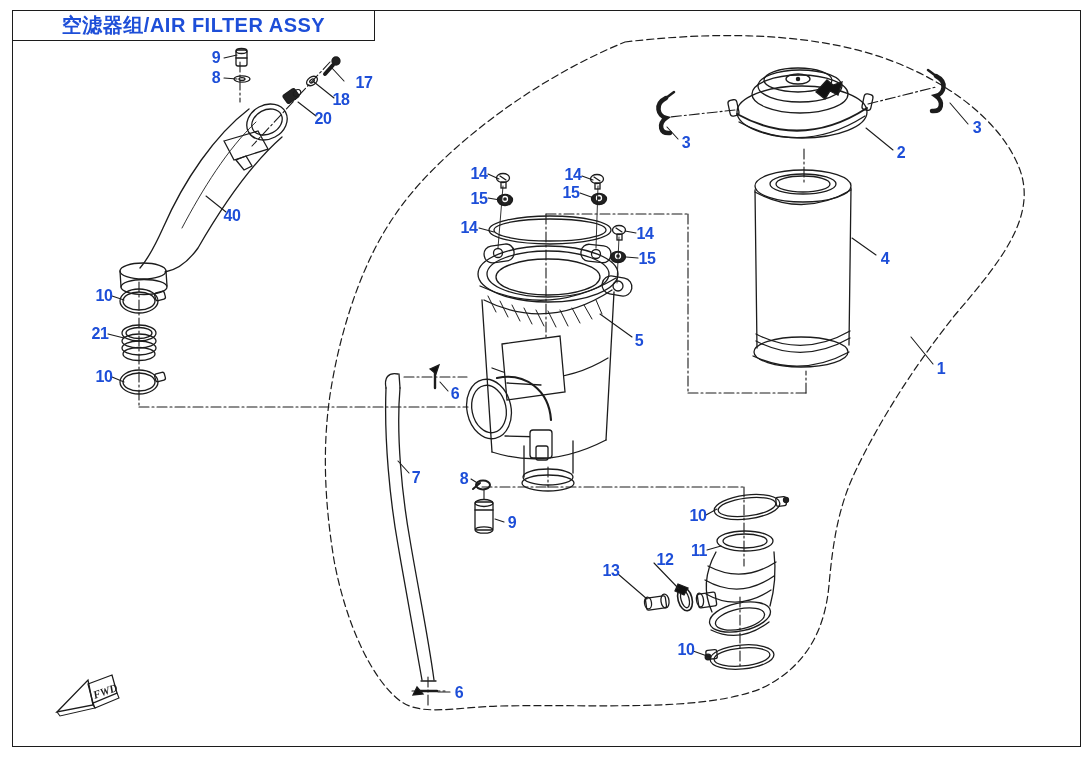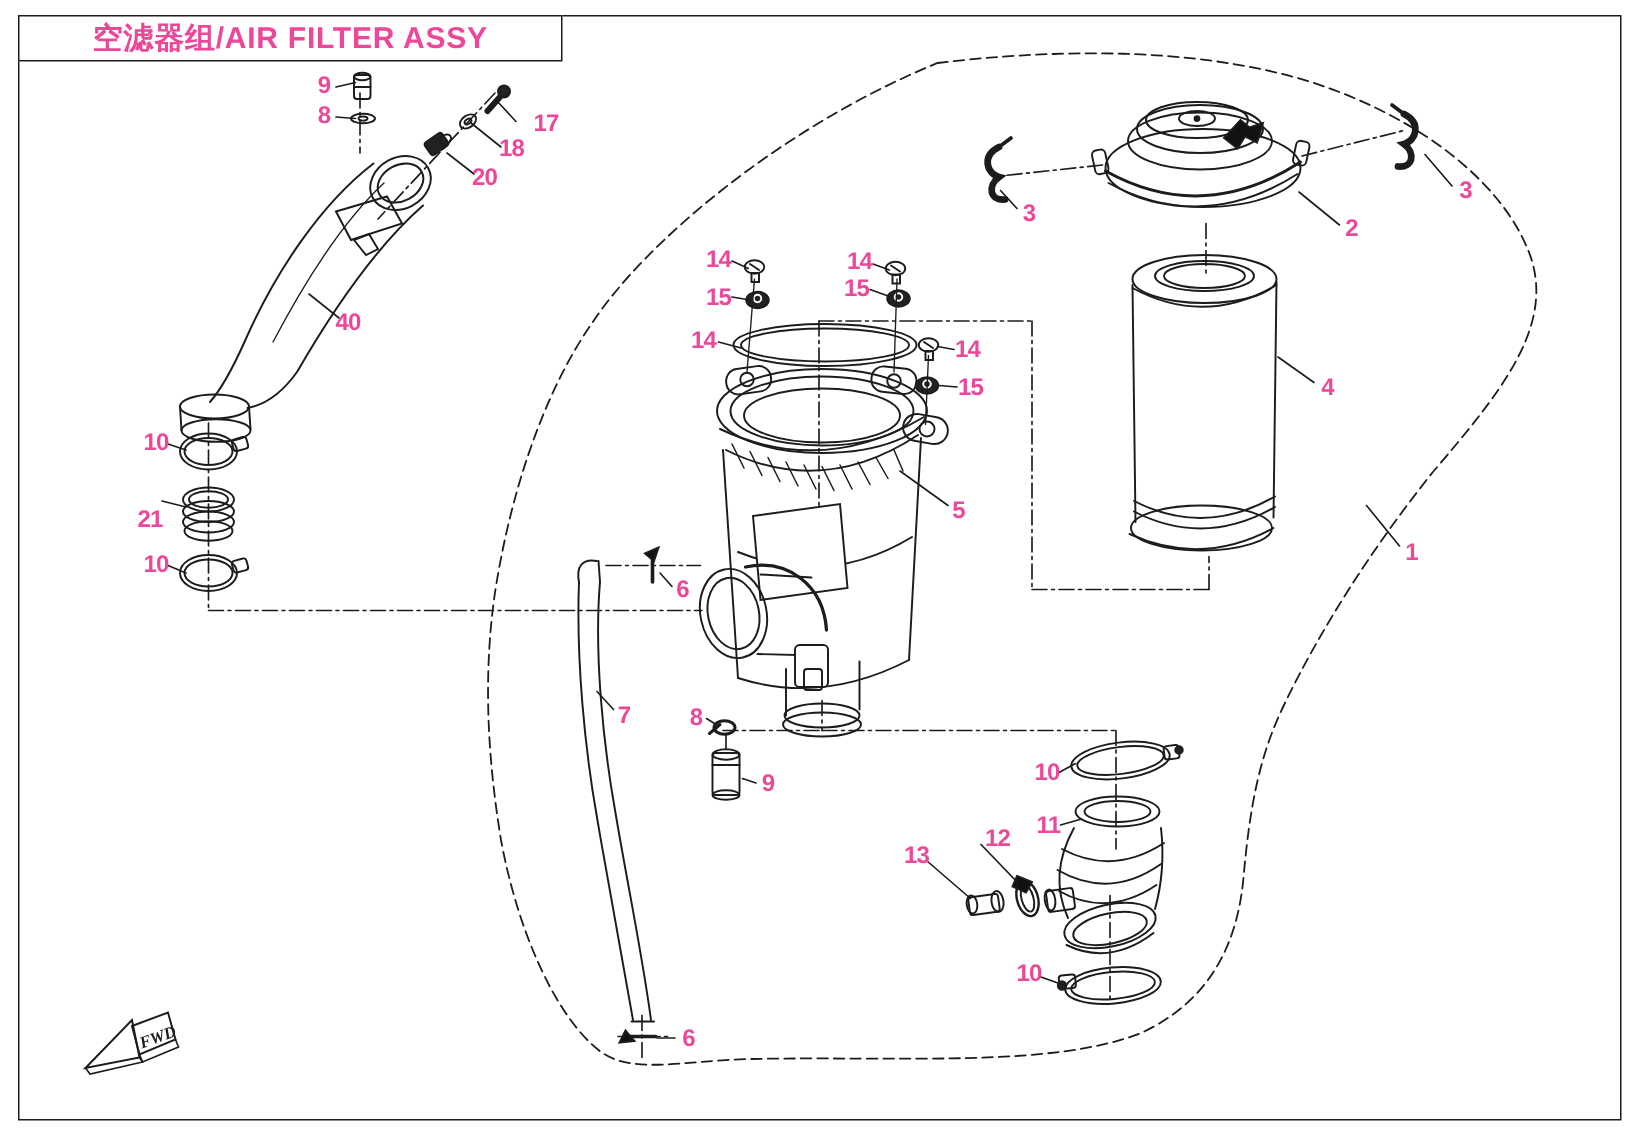--- a/index.html
+++ b/index.html
@@ -1,17 +1,17 @@
 <!DOCTYPE html>
 <html><head>
 <meta charset="utf-8">
 <style>
   html,body{margin:0;padding:0;background:#fff;}
   .page{position:relative;width:1090px;height:760px;background:#fff;overflow:hidden;
-        font-family:"Liberation Sans",sans-serif;color:#ec4899;}
+        font-family:"Liberation Sans",sans-serif;color:#1d4ed8;}
   .page-border{position:absolute;left:12px;top:10px;width:1069px;height:737px;
         border:1.6px solid #1c1c1c;box-sizing:border-box;}
   .title-box{position:absolute;left:12px;top:10px;width:363px;height:31px;
         border:1.8px solid #1c1c1c;box-sizing:border-box;display:flex;
         align-items:center;justify-content:center;background:#fff;}
   .title-box span{font-size:20px;font-weight:bold;letter-spacing:.5px;white-space:nowrap;}
   svg.diagram{position:absolute;left:0;top:0;}
   .co{position:absolute;transform:translate(-50%,-50%);font-size:16px;font-weight:bold;
       letter-spacing:-.5px;line-height:1;background:transparent;}
 </style>
@@ -379,14 +379,14 @@
   <div class="co" style="left:573px;top:175px">14</div>
   <div class="co" style="left:645px;top:234px">14</div>
   <div class="co" style="left:479px;top:199px">15</div>
   <div class="co" style="left:571px;top:193px">15</div>
   <div class="co" style="left:647px;top:259px">15</div>
   <div class="co" style="left:469px;top:228px">14</div>
   <div class="co" style="left:364px;top:83px">17</div>
   <div class="co" style="left:341px;top:100px">18</div>
   <div class="co" style="left:323px;top:119px">20</div>
   <div class="co" style="left:232px;top:216px">40</div>
-  <div class="co" style="left:100px;top:347px">21</div>
+  <div class="co" style="left:100px;top:334px">21</div>
 </div>
 
 </body></html>

